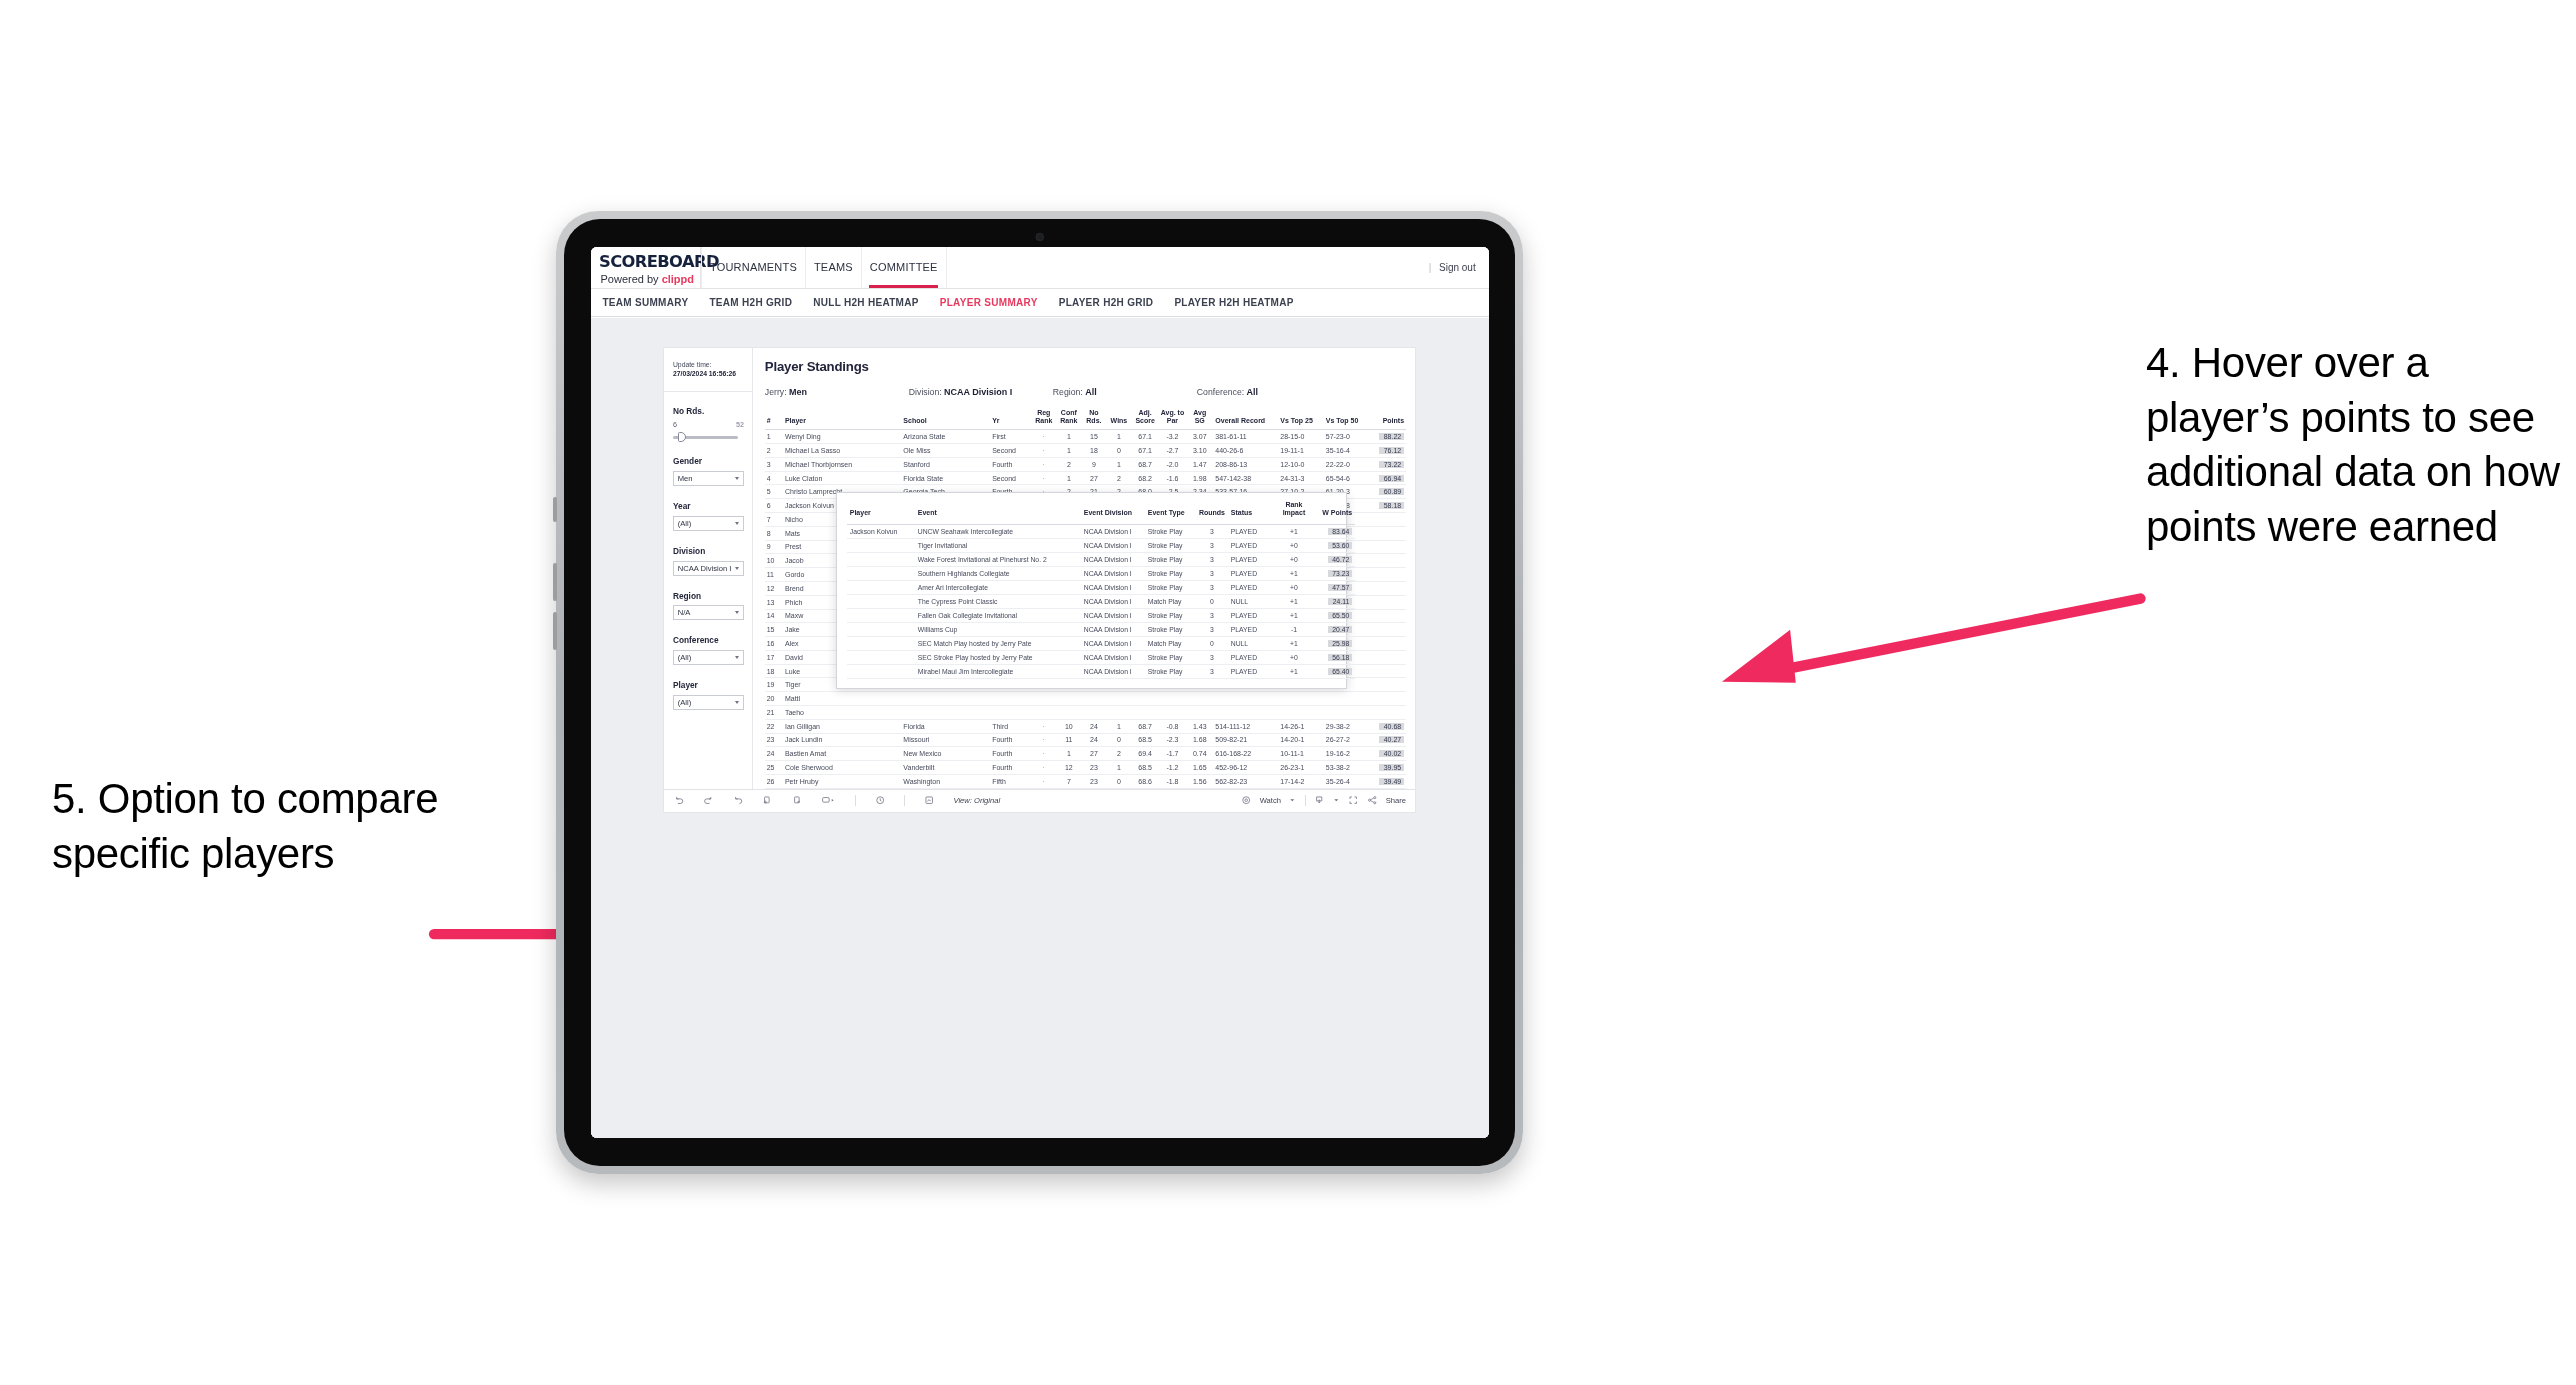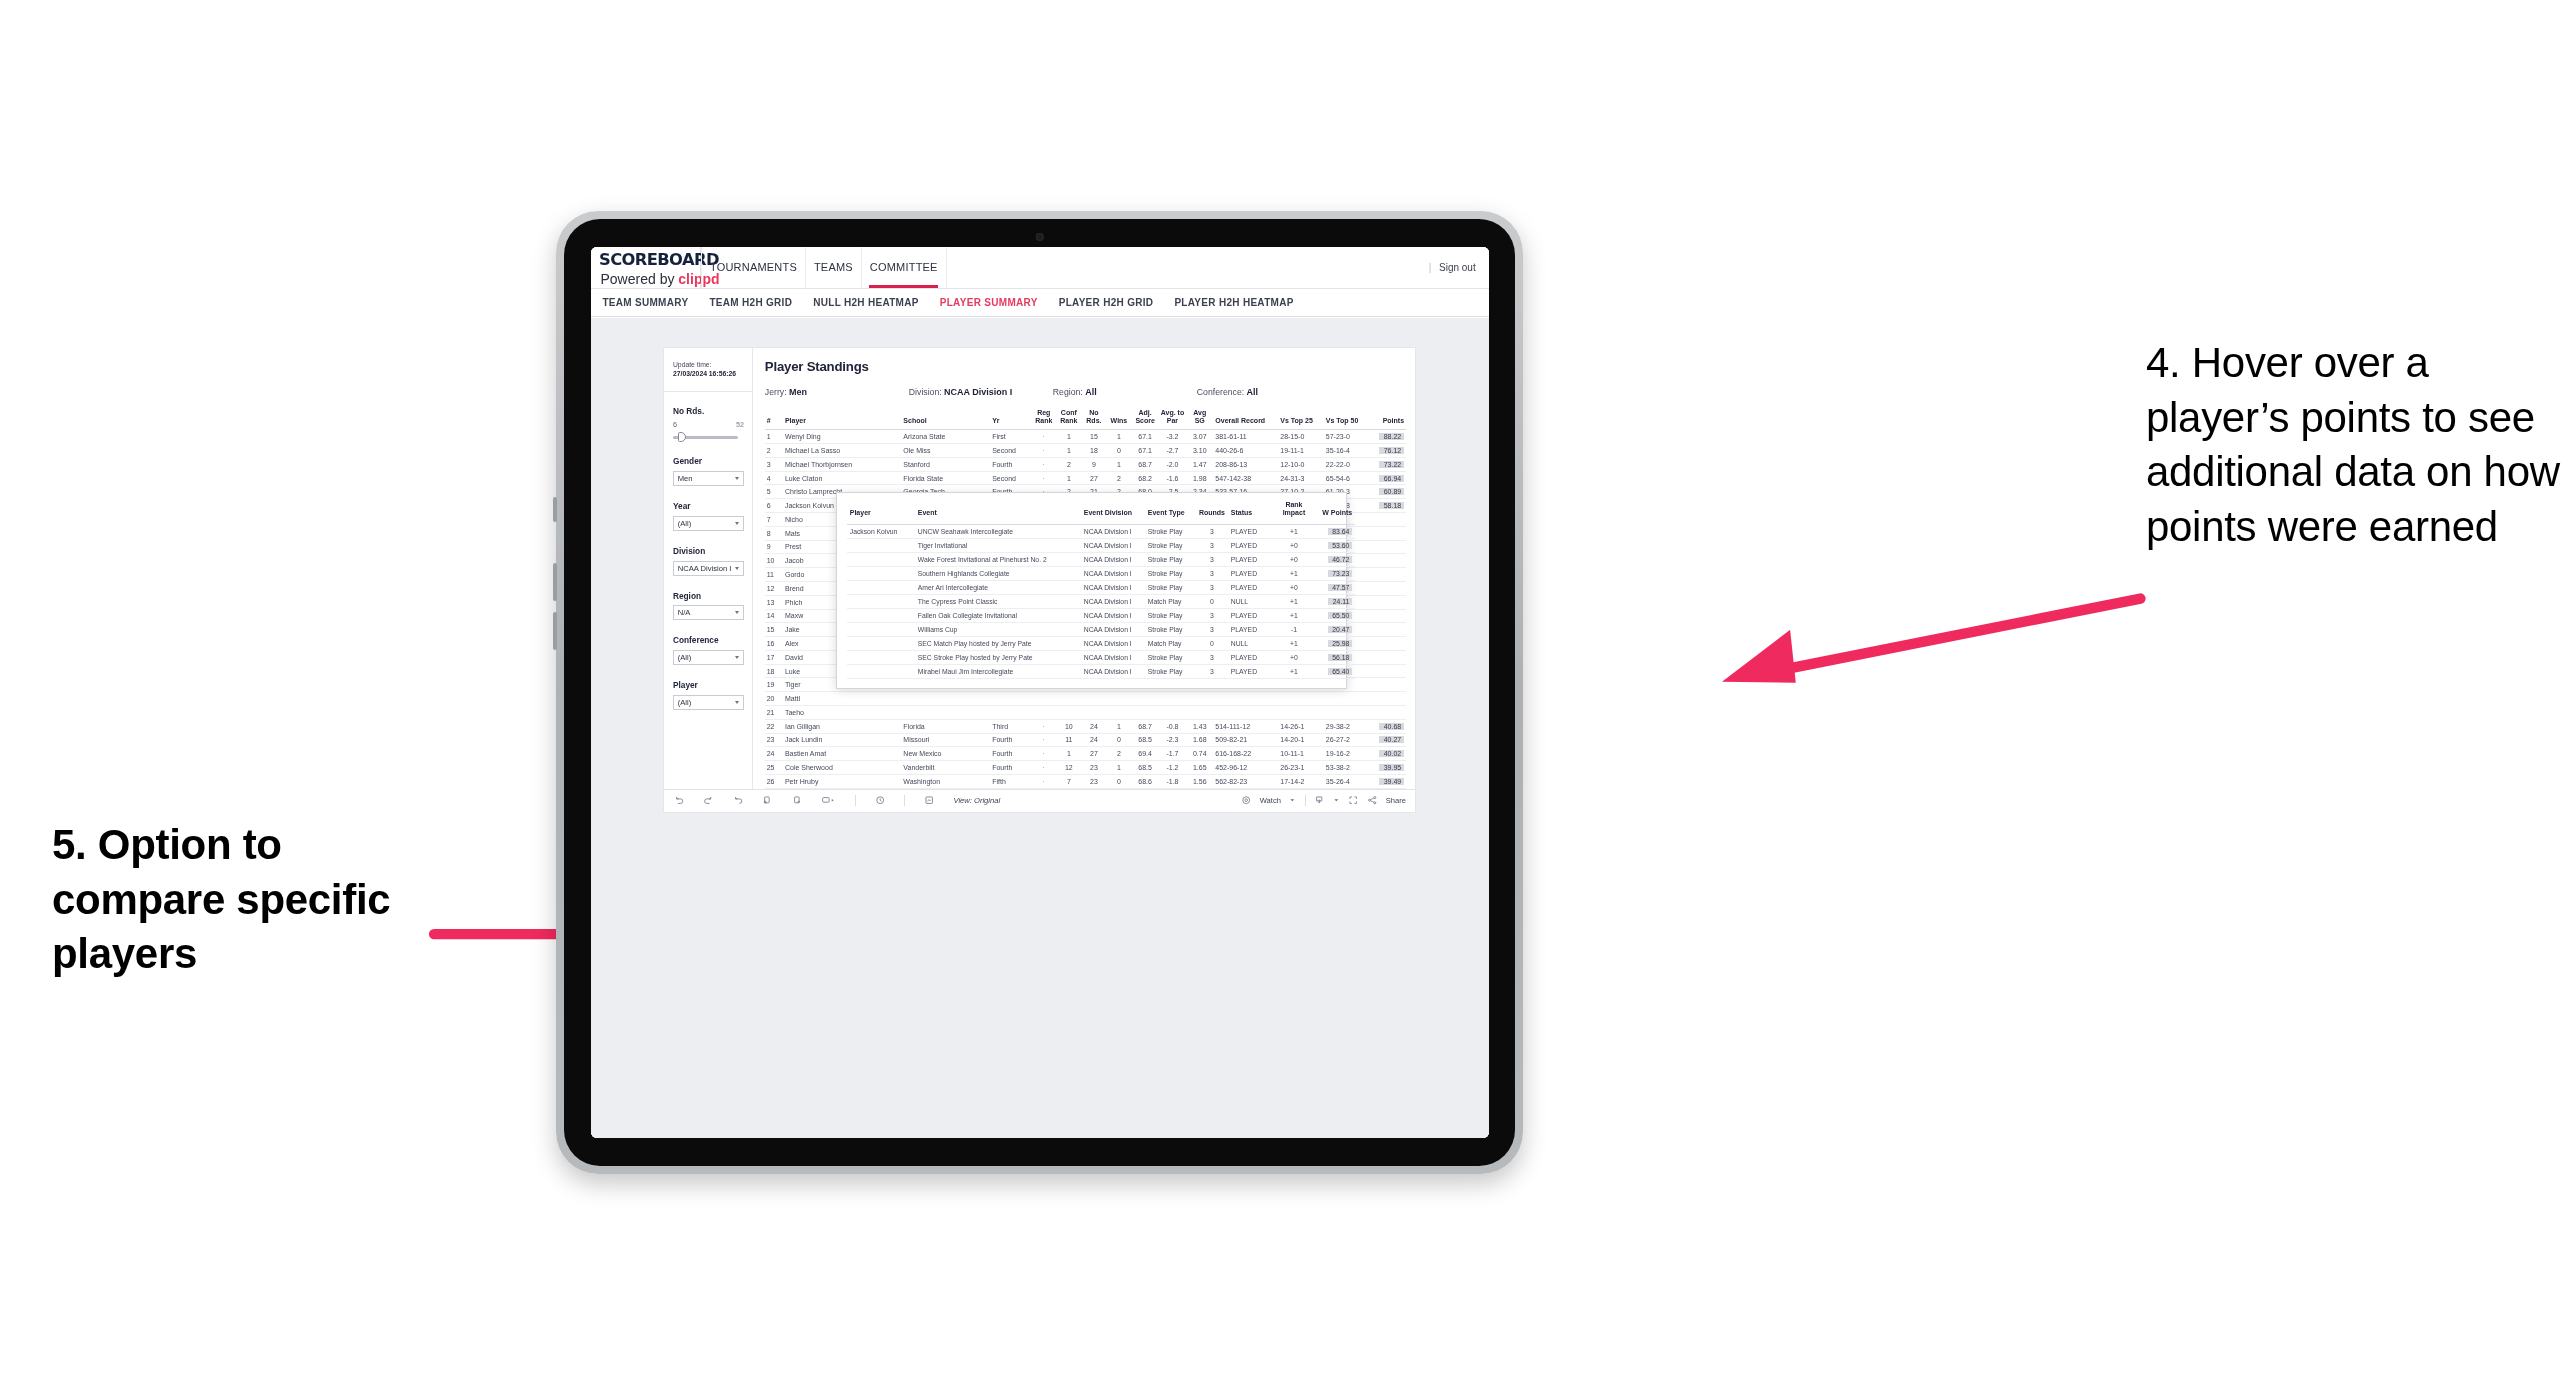--- a/index.html
+++ b/index.html
@@ -14,21 +14,21 @@
   
   .annot {
     position:absolute;
     color:#000;
     font-size:42px;
     line-height:1.30;
     font-family:"Liberation Sans", sans-serif;
     letter-spacing:-0.3px;
   }
   #annot-right { left:2146px; top:336px; width:435px; }
-  #annot-left  { left:52px;  top:818px; width:397px;font-weight:bold; }
+  #annot-left  { left:52px;  top:772px; width:397px; }
 
   .arrow { position:absolute; }
 
   
   #tablet {
     position:absolute;
     left:556px; top:211px;
     width:967px; height:963px;
   }
   .tablet-outer {
@@ -72,21 +72,21 @@
     width:110px; padding:4.7px 0 0 9.5px;
     border-right:0.9px solid #e6e6e9;
     display:flex; flex-direction:column; justify-content:center;
   }
   .logo-main {
     font-family:"DejaVu Sans", sans-serif;
     font-weight:700; font-size:16px; letter-spacing:-0.6px;
     color:#16213c; line-height:1;
     transform:scaleX(1.02);
   }
-  .logo-sub { font-size:14px; color:#2a2f3a; margin-top:2.8px; white-space:nowrap; }
+  .logo-sub { font-size:11px; color:#2a2f3a; margin-top:2.8px; white-space:nowrap; }
   .logo-sub .brand { color:#e8395f; font-weight:700; }
 
   .topnav { display:flex; align-items:stretch; }
   .topnav .item {
     padding:0 8px; display:flex; align-items:center;
     font-size:11px; letter-spacing:0.2px; color:#2c3140;
     border-right:0.9px solid #ededf0; cursor:pointer;
     position:relative;
   }
   .topnav .item:first-child { border-left:0.9px solid #ededf0; }

